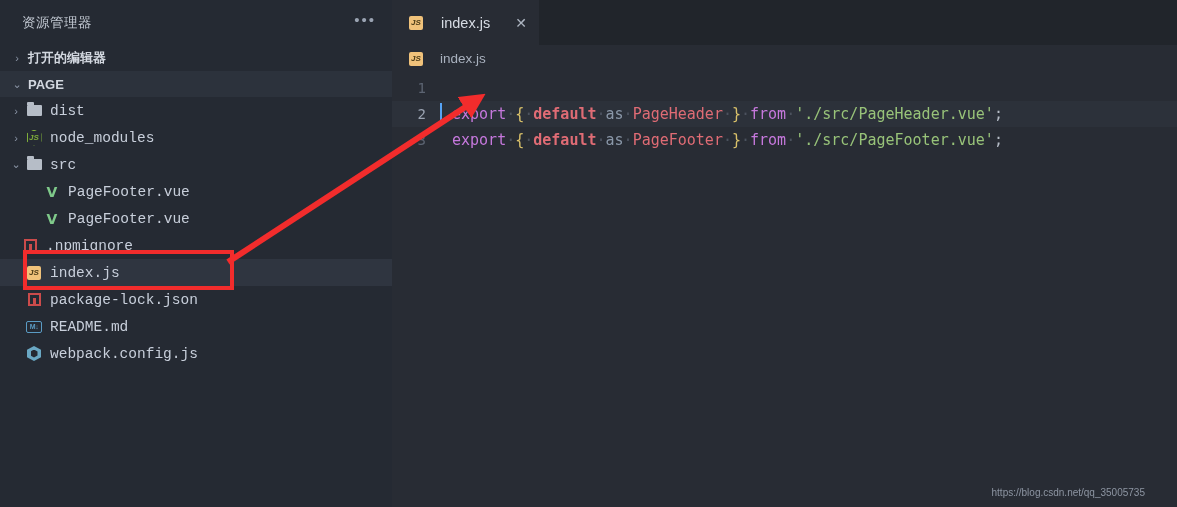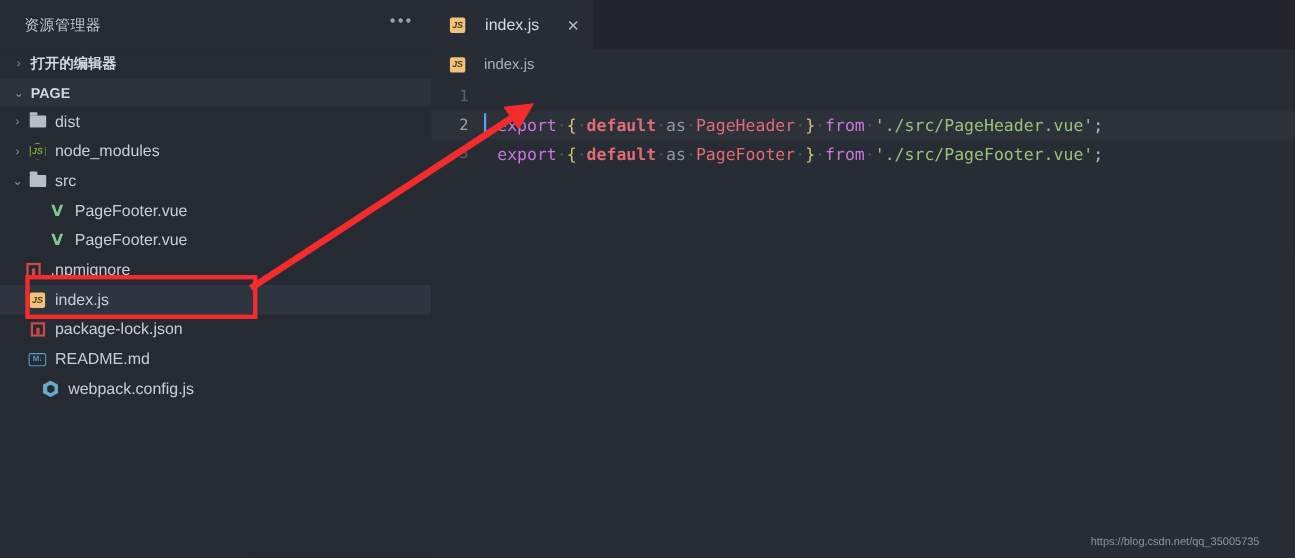--- a/index.html
+++ b/index.html
@@ -57,21 +57,21 @@
   .tw {
     width: 16px; text-align: center; color: #8b95a6; font-size: 11px;
     flex: 0 0 16px;
   }
   .tw.blank { color: transparent; }
   .ficon {
     width: 20px; height: 18px; flex: 0 0 20px;
     display: flex; align-items: center; justify-content: center;
     margin-right: 6px;
   }
-  .fname { font-size: 14.5px; color: #c8cfdb; white-space: nowrap; }
+  .fname { font-size: 14.5px; color: #c8cfdb; white-space: nowrap; font-family: Liberation Mono, monospace; }
 
   
   .folder-ico {
     width: 15px; height: 11px; background: #b6bdc7;
     border-radius: 1px; position: relative;
   }
   .folder-ico:before {
     content: ""; position: absolute; left: 0; top: -3px;
     width: 7px; height: 3px; background: #b6bdc7; border-radius: 1px 1px 0 0;
   }
@@ -262,21 +262,21 @@
           </span>
           <span class="fname">package-lock.json</span>
         </div>
         <div class="tree-row" style="padding-left: 8px;">
           <span class="tw blank"></span>
           <span class="ficon">
             <span class="md-ico">M↓</span>
           </span>
           <span class="fname">README.md</span>
         </div>
-        <div class="tree-row" style="padding-left: 20px;">
+        <div class="tree-row" style="padding-left: 8px;">
           <span class="tw blank"></span>
           <span class="ficon">
             <span class="wp-ico"></span>
           </span>
           <span class="fname">webpack.config.js</span>
         </div>
       </div>
   </div>
 
   <div id="editor">

